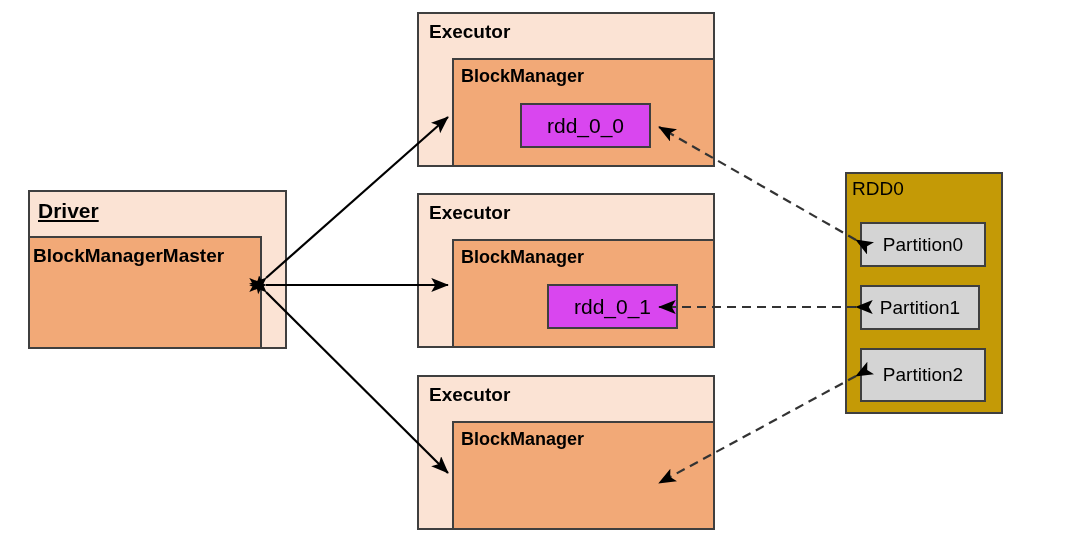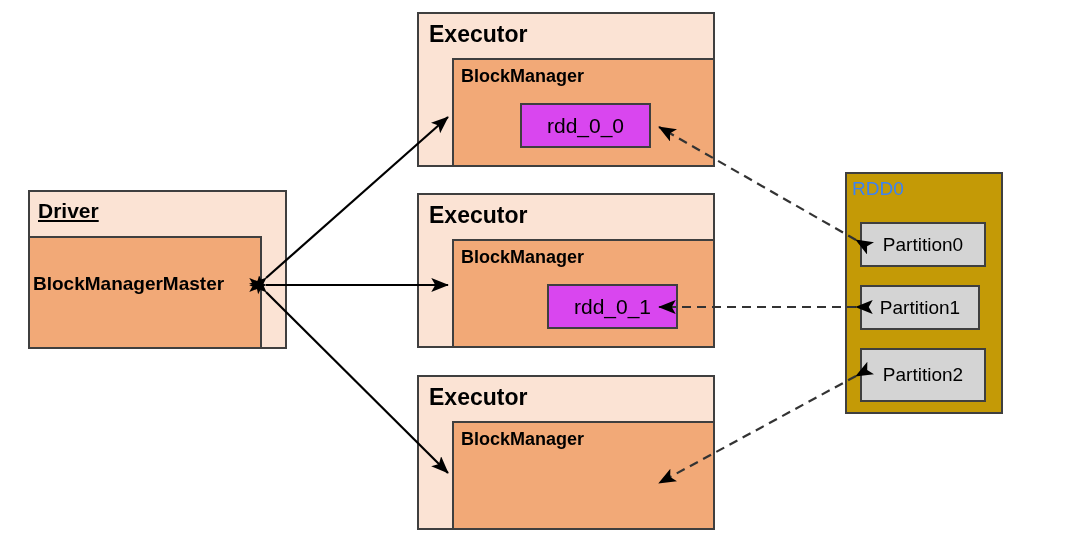--- a/index.html
+++ b/index.html
@@ -48,31 +48,31 @@
   }
   .title-bold {
     position: absolute;
     font-weight: bold;
     color: #000000;
     white-space: nowrap;
   }
   .title-plain {
     position: absolute;
     font-weight: normal;
-    color: #3b82f6;
+    color: #000000;
     white-space: nowrap;
   }
   .label-plain {
     font-weight: normal;
     color: #000000;
     white-space: nowrap;
   }
   .t-driver     { font-size: 21px; left: 38px;  top: 199px; text-decoration: underline; }
-  .t-bmm        { font-size: 19px; left: 33px;  top: 245px; margin-top: 28px; }
-  .t-exec       { font-size: 23px; }
+  .t-bmm        { font-size: 19px; left: 33px;  top: 245px; }
+  .t-exec       { font-size: 19px; }
   .t-bm         { font-size: 18px; }
   .t-rdd0       { font-size: 19px; left: 852px; top: 178px; }
   .blk-label    { font-size: 21px; }
   .part-label   { font-size: 19px; }
   svg#arrows {
     position: absolute;
     left: 0; top: 0;
     width: 1068px;
     height: 552px;
     pointer-events: none;

